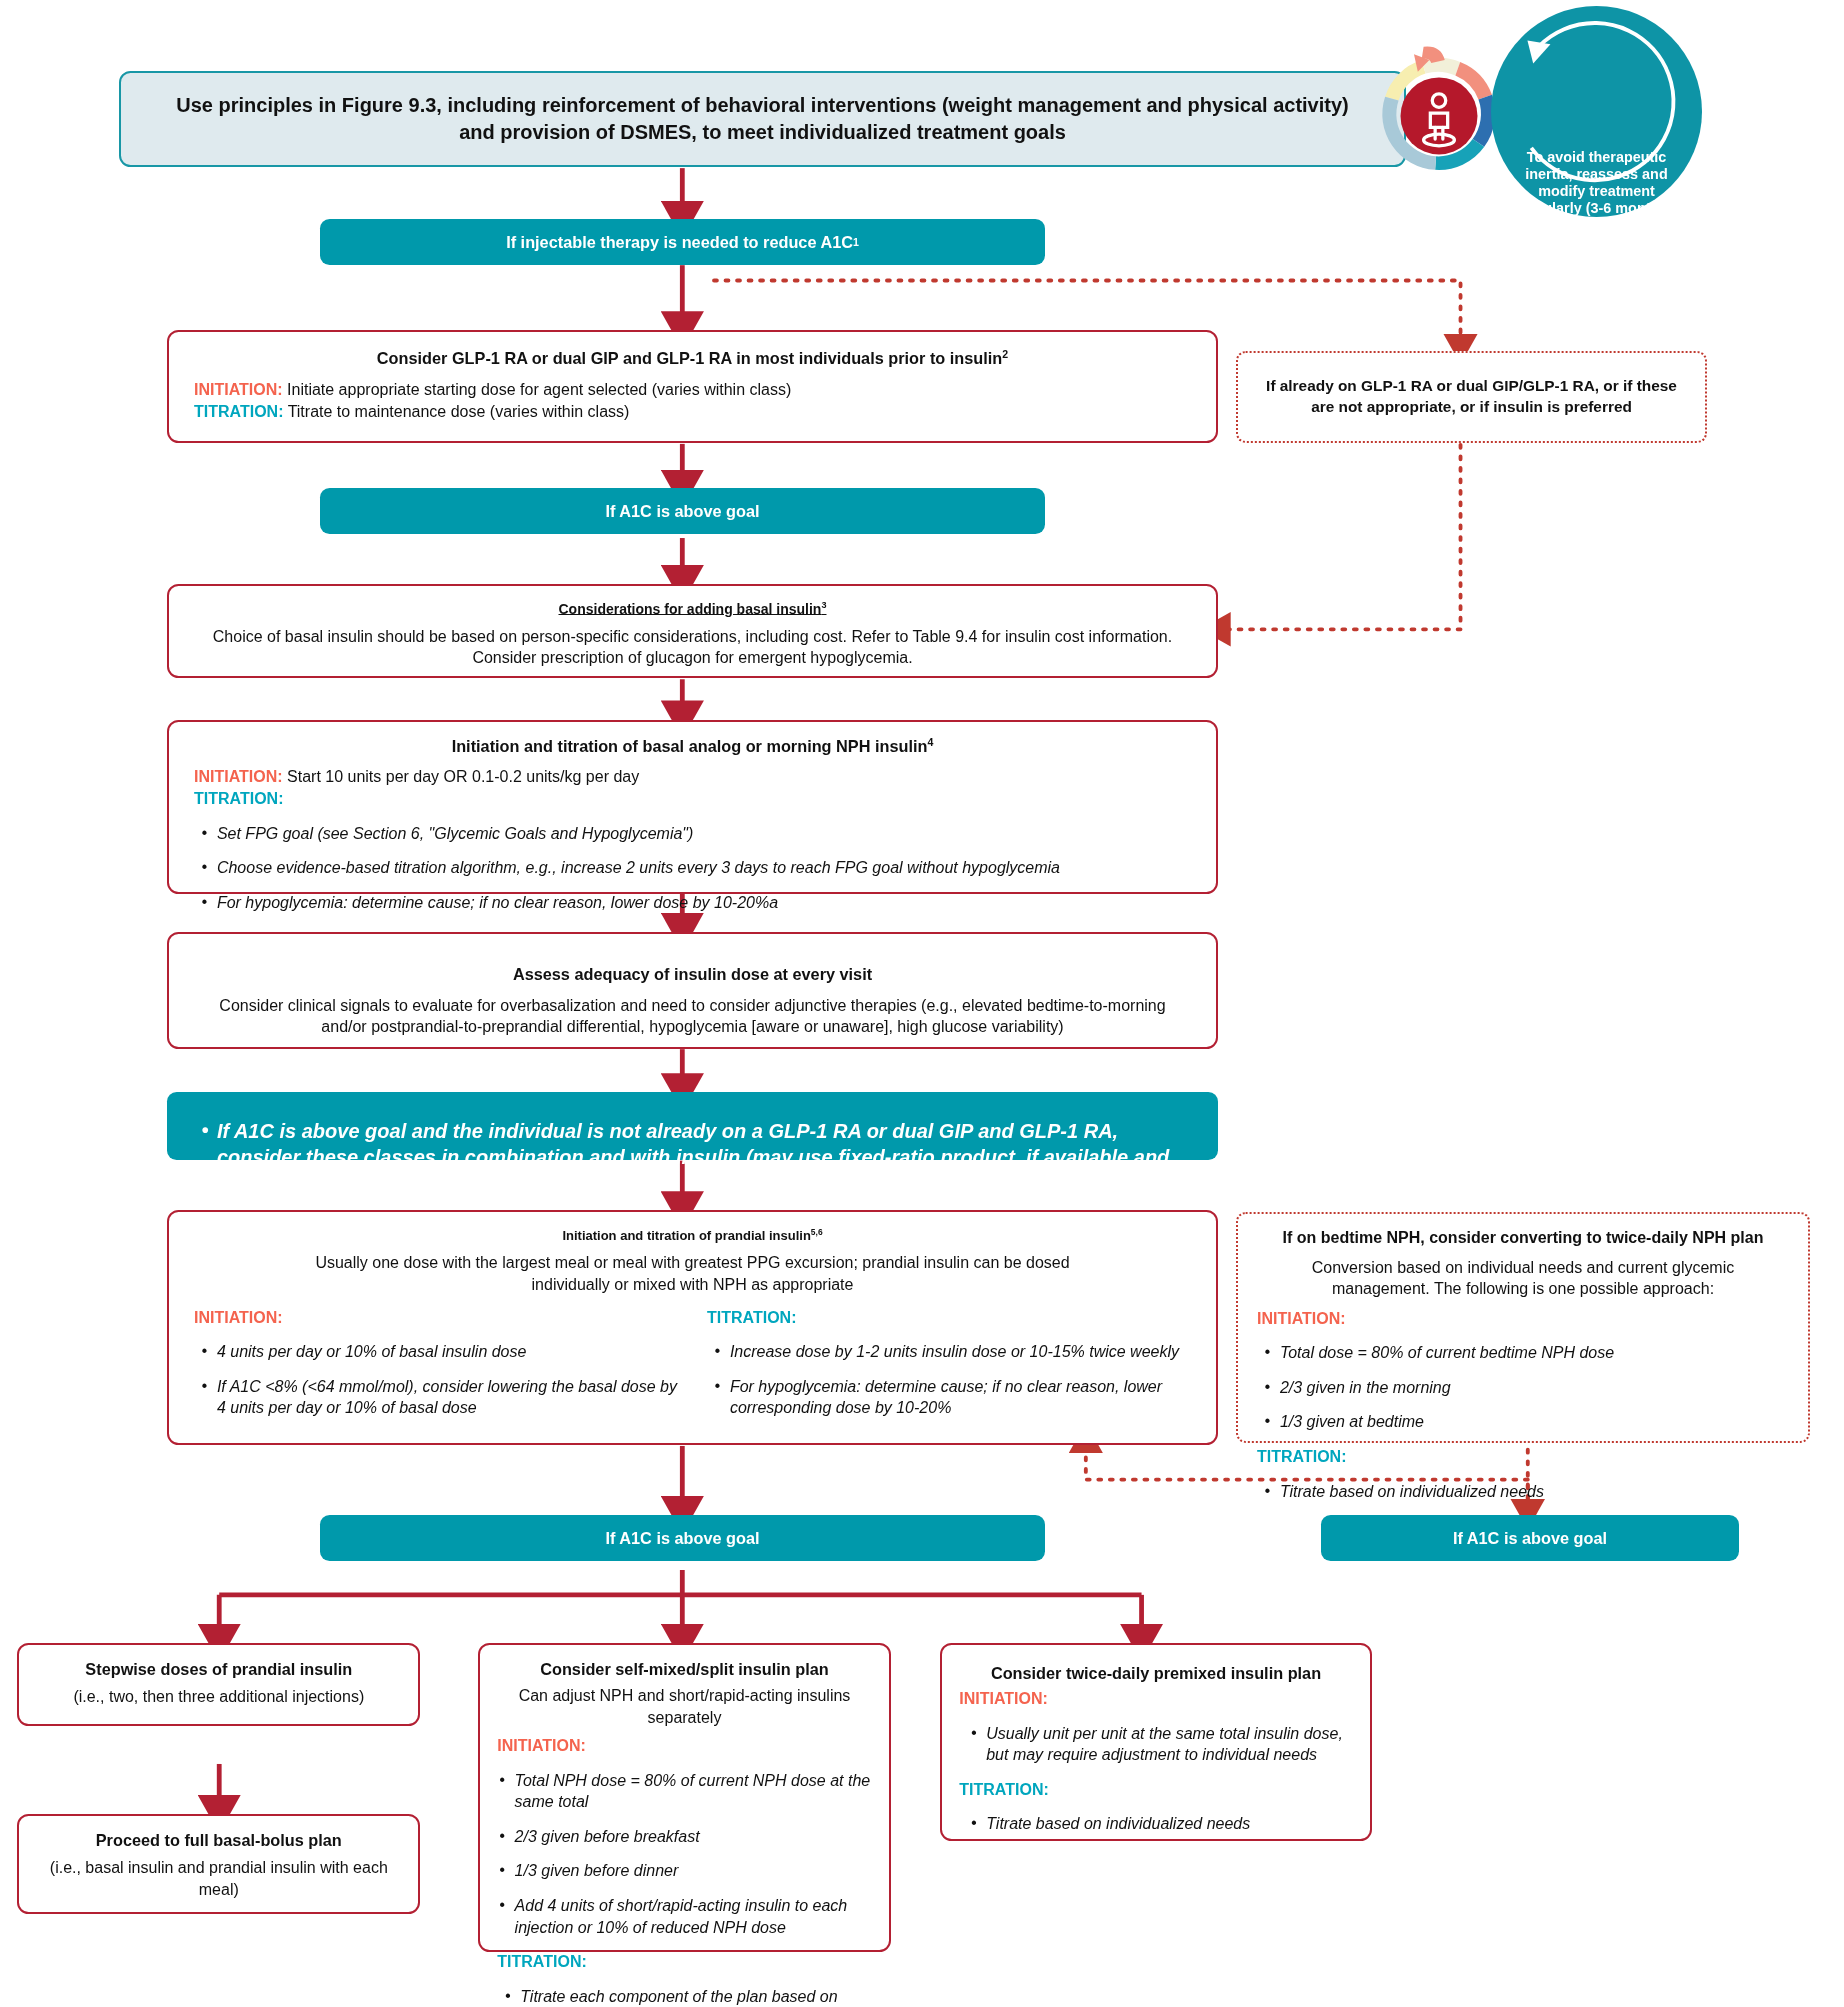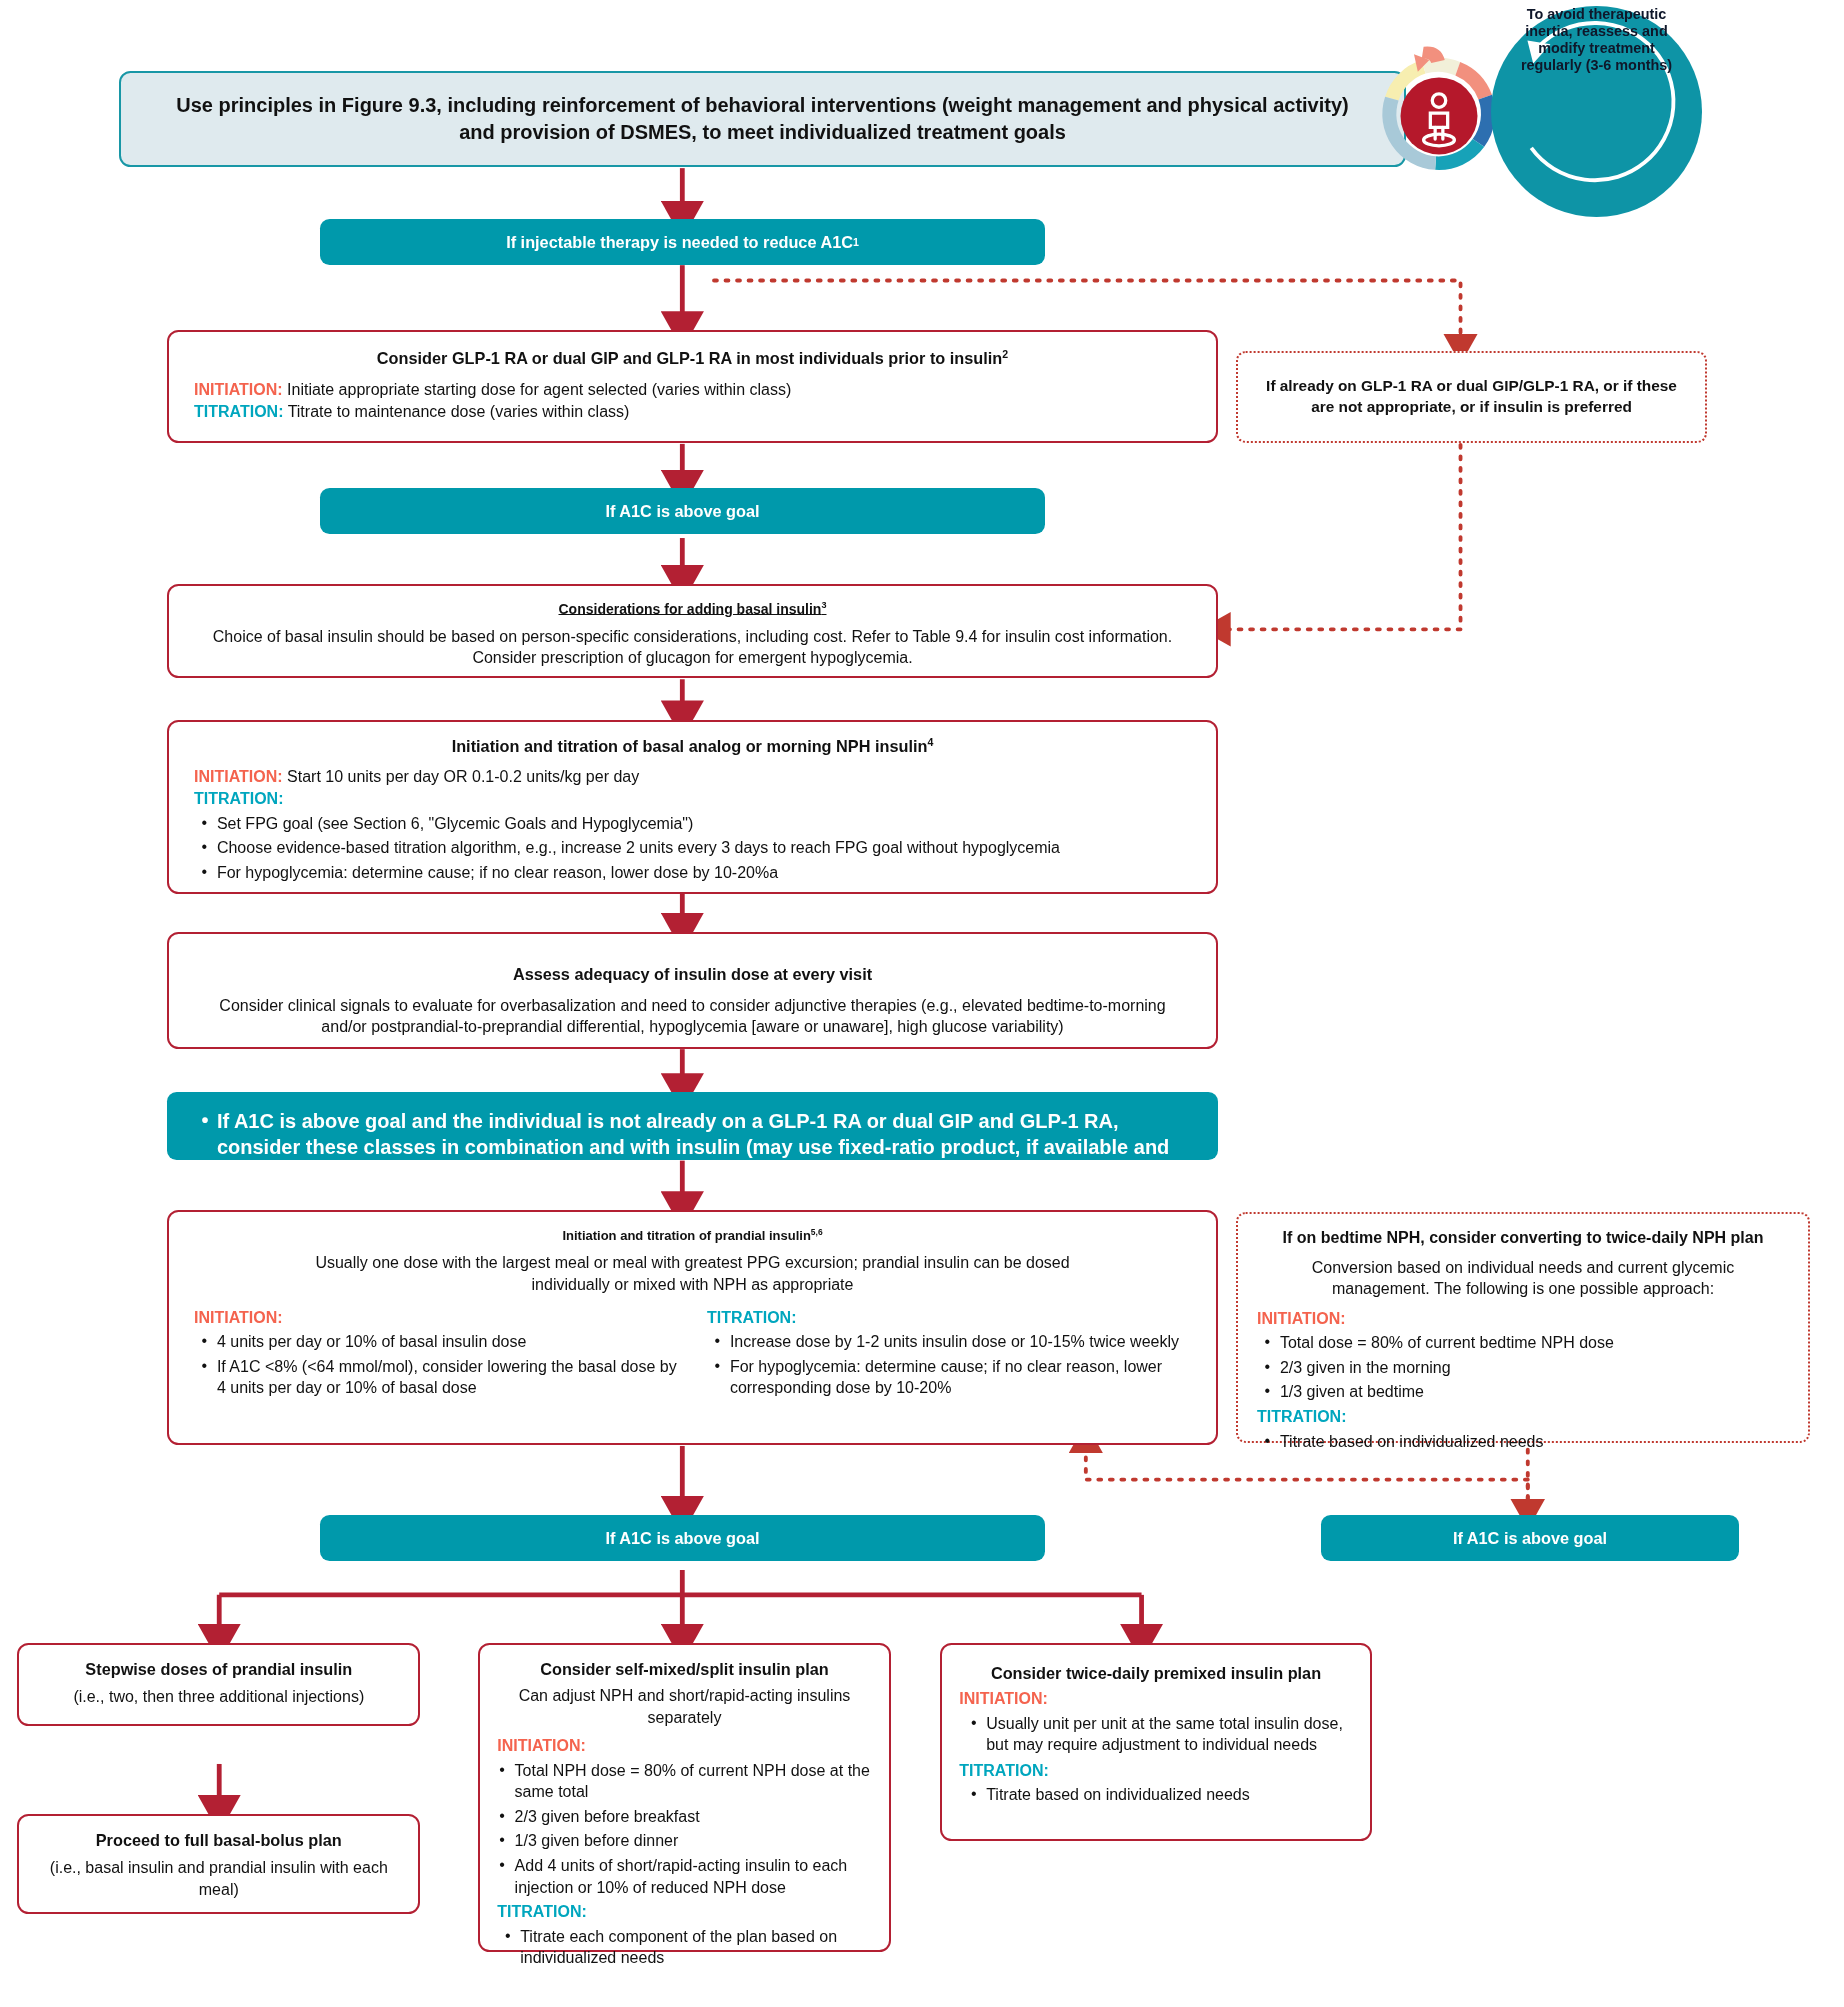--- a/index.html
+++ b/index.html
@@ -58,35 +58,35 @@
     border-radius:9.6px;
     color:#111;
     line-height:1.35;
     box-sizing:border-box;
   }
   .ttl{font-weight:bold;text-align:center;display:block;}
   .ctr{text-align:center;display:block;}
   .lbl-init{color:#f4634e;font-weight:bold;}
   .lbl-titr{color:#00a6be;font-weight:bold;}
   ul.b{margin:0;padding-left:21px;list-style:none;}
-  ul.b li{position:relative;margin:3px 0;padding-left:1.9px;}
+  ul.b li{position:relative;margin:13px 0;padding-left:1.9px;font-style:italic;}
   ul.b li:before{content:"\2022";position:absolute;left:-13.4px;top:-1px;}
   sup{font-size:.65em;vertical-align:super;}
 
   
   #wires{position:absolute;left:0;top:0;width:1845px;height:2008px;pointer-events:none;}
 
   
   #cycle-icon{position:absolute;left:1362px;top:37px;width:154px;height:154px;}
   #avoid-circle{
     position:absolute;left:1491px;top:5.8px;width:211px;height:211px;
     border-radius:50%;
     background:#0e94a6;
-    color:#0f172a;font-weight:bold;text-align:center;
-    display:flex;align-items:flex-start;justify-content:center;
+    color:#ffffff;font-weight:bold;text-align:center;
+    display:flex;align-items:flex-end;justify-content:center;
     line-height:1.18;
   }
   #avoid-circle .txt{position:relative;z-index:3;padding:0 25px;}
   #avoid-arc{position:absolute;left:0;top:0;width:211px;height:211px;z-index:2;}
 </style>
 </head>
 <body>
 
 <div id="stage">
 

